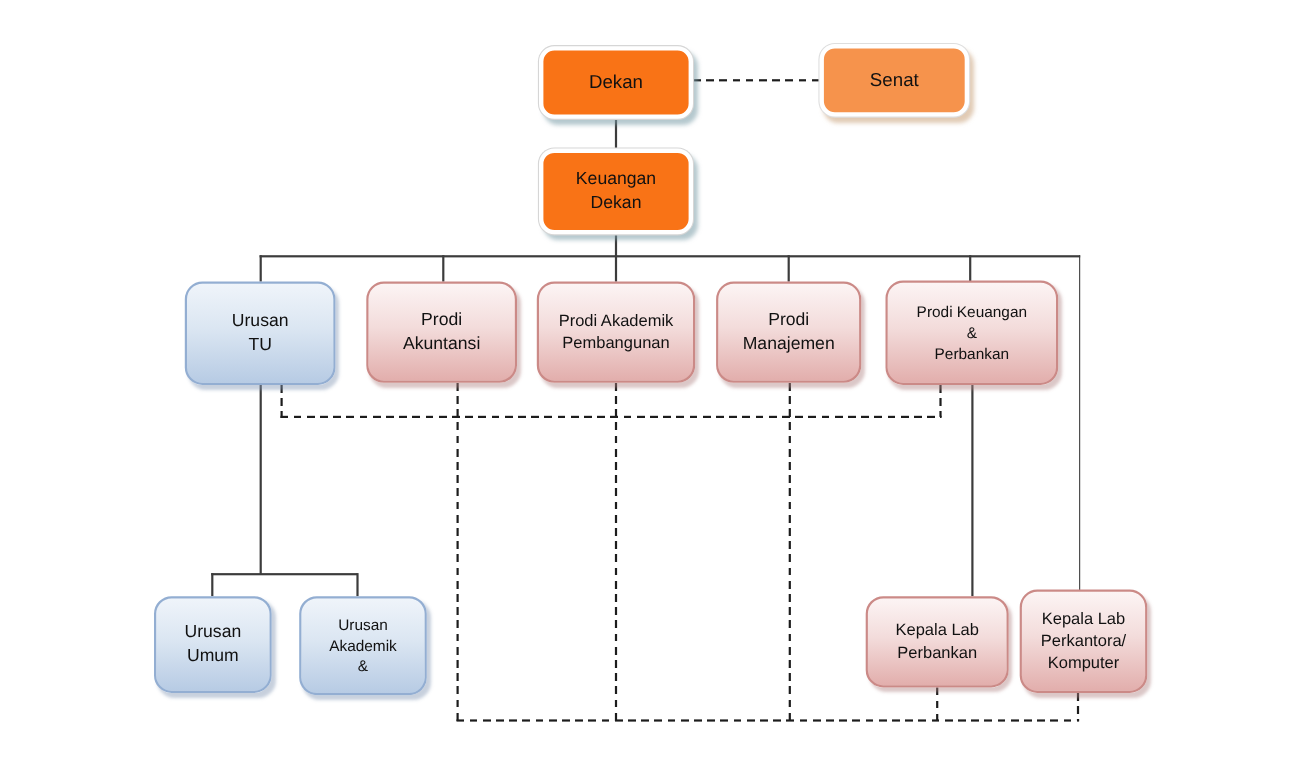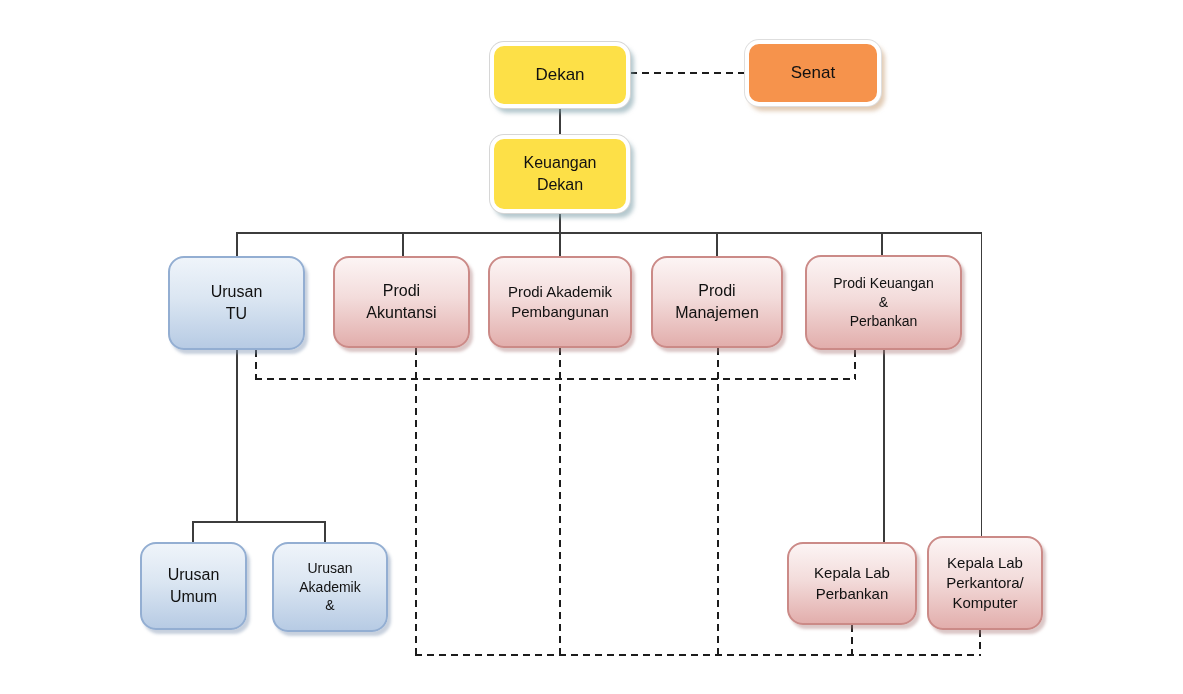--- a/index.html
+++ b/index.html
@@ -13,21 +13,21 @@
   .node{
     position:absolute;
     box-sizing:border-box;
     display:flex;align-items:center;justify-content:center;
     text-align:center;
     white-space:pre-line;
     color:#111;
     line-height:1.35;
   }
   .node.teal{
-    background:#fde047;
+    background:#f97316;
     border:4px solid #ffffff;
     border-radius:14px;
     box-shadow:0 0 0 1px #d6d6d6, 4px 5px 4px rgba(120,155,165,.55);
   }
   .node.orange{
     background:#f6934c;
     border:4px solid #ffffff;
     border-radius:14px;
     box-shadow:0 0 0 1px #dedede, 4px 5px 4px rgba(200,160,120,.55);
   }

